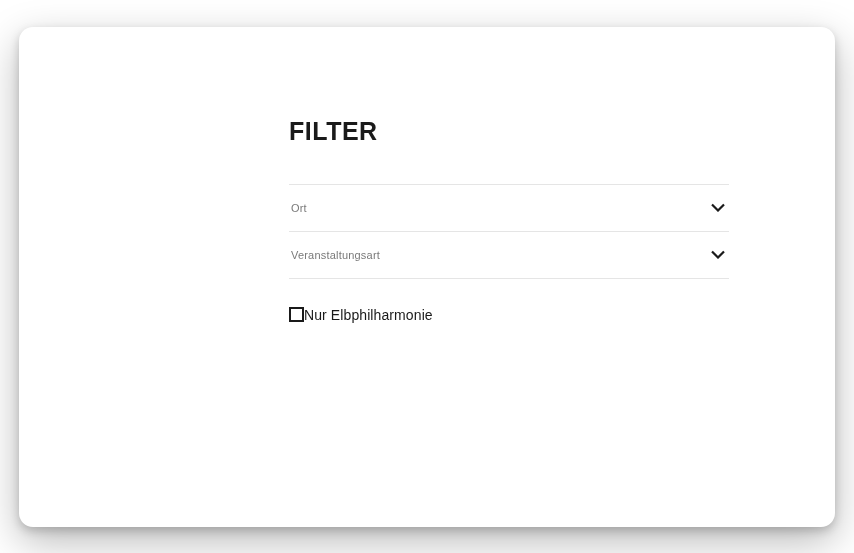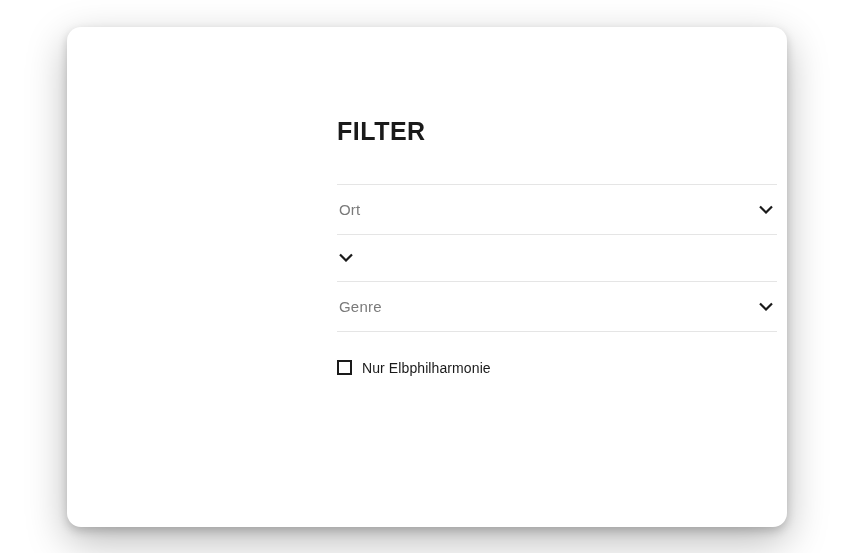--- a/index.html
+++ b/index.html
@@ -10,21 +10,21 @@
     body {
       font-family: -apple-system, BlinkMacSystemFont, "Segoe UI", Arial, sans-serif;
       background: #ffffff;
       width: 854px;
       height: 553px;
       display: flex;
       align-items: center;
       justify-content: center;
     }
     .card {
-      width: 720px;
+      width: 816px;
       height: 500px;
       background: #ffffff;
       border-radius: 14px;
       box-shadow: 0 14px 40px rgba(0,0,0,0.28), 0 4px 10px rgba(0,0,0,0.18);
       padding: 90px 100px 60px 100px;
       position: relative;
     }
     .content {
       width: 440px;
       margin-left: 170px;
@@ -41,21 +41,21 @@
     }
     .dropdown-item {
       display: flex;
       align-items: center;
       justify-content: space-between;
       padding: 16px 4px 16px 2px;
       border-bottom: 1px solid #e5e5e5;
       cursor: pointer;
     }
     .dropdown-label {
-      font-size: 15px;
+      font-size: 11px;
       color: #7a7a7a;
       letter-spacing: 0.2px;
     }
     .chevron {
       width: 14px;
       height: 14px;
       display: flex;
       align-items: center;
       justify-content: center;
     }
@@ -67,21 +67,20 @@
       fill: none;
     }
     .checkbox-row {
       display: flex;
       gap: 60px;
       margin-top: 28px;
     }
     .checkbox-item {
       display: flex;
       align-items: center;
-      gap: 10px;
       cursor: pointer;
     }
     .checkbox-box {
       width: 15px;
       height: 15px;
       border: 2px solid #1a1a1a;
       background: transparent;
       flex-shrink: 0;
     }
     .checkbox-label {
@@ -102,36 +101,29 @@
       <div class="dropdown-item">
         <span class="dropdown-label">Ort</span>
         <span class="chevron">
           <svg viewBox="0 0 14 9">
               <polyline points="1,1.5 7,7.5 13,1.5"></polyline>
             </svg>
         </span>
       </div>
 
       <div class="dropdown-item">
+        <span class="dropdown-label">Veranstaltungsart</span>
         <span class="chevron">
           <svg viewBox="0 0 14 9">
               <polyline points="1,1.5 7,7.5 13,1.5"></polyline>
             </svg>
         </span>
       </div>
 
 
-      <div class="dropdown-item">
-        <span class="dropdown-label">Genre</span>
-        <span class="chevron">
-          <svg viewBox="0 0 14 9">
-              <polyline points="1,1.5 7,7.5 13,1.5"></polyline>
-            </svg>
-        </span>
-      </div>
 
     </div>
 
     <div class="checkbox-row">
       <label class="checkbox-item">
         <span class="checkbox-box"></span>
         <span class="checkbox-label">Nur Elbphilharmonie</span>
       </label>
     </div>
 

